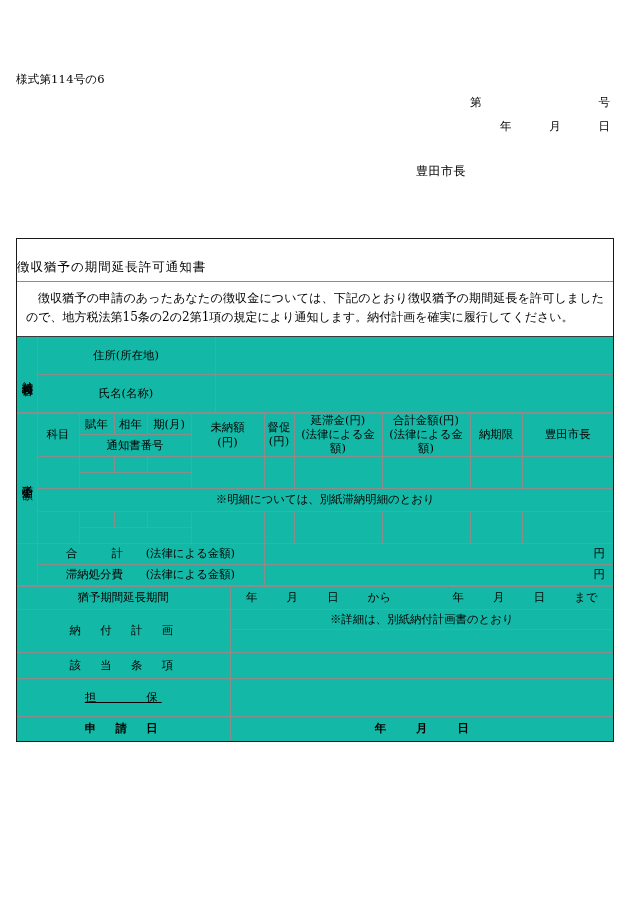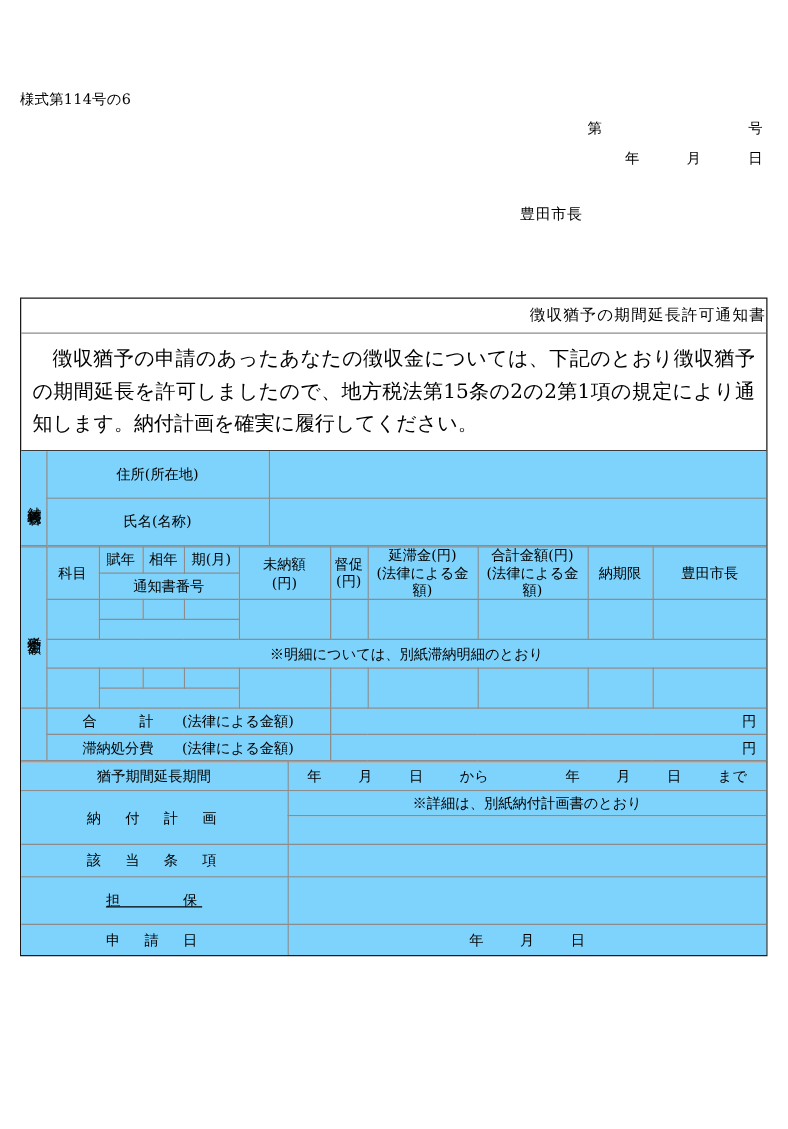--- a/index.html
+++ b/index.html
@@ -66,53 +66,54 @@
     position: absolute;
     left: 16px;
     top: 238px;
     width: 598px;
     box-sizing: border-box;
     border: 1.6px solid #1a1a1a;
   }
 
   .row-title {
     border-bottom: 1px solid #8c8c8c;
-    text-align: right;
+    text-align: left;
     font-size: 12.5px;
     padding: 5px 0 5px;
     letter-spacing: 1px;
+    margin-top: 15px;
   }
 
   .row-intro {
     border-bottom: 1.3px solid #3a3a3a;
-    font-size: 16px;
+    font-size: 12px;
     line-height: 1.62;
     padding: 7px 9px 8px 9px;
     text-align: justify;
   }
   .row-intro p { margin: 0; text-indent: 1em; }
 
   
   table.grid {
     width: 100%;
     border-collapse: collapse;
     table-layout: fixed;
     font-size: 11.4px;
   }
   table.grid td {
     border: 1px solid #8c8c8c;
     padding: 0;
     vertical-align: middle;
     text-align: center;
-    background: #7dd3fc;
+    background: #14b8a6;
   }
   table.grid td.noleft  { border-left: none; margin-top: 48px; }
   table.grid td.noright { border-right: none; }
   table.grid td.notop   { border-top: none; }
-  table.grid td.nobot   { border-bottom: none; }
+  table.grid td.nobot   { border-bottom: none; font-weight: bold; }
 
   
   .vlabel {
     writing-mode: vertical-rl;
     text-orientation: upright;
     letter-spacing: 1px;
     font-size: 11.4px;
     line-height: 1;
     margin: 0 auto;
     white-space: nowrap;

